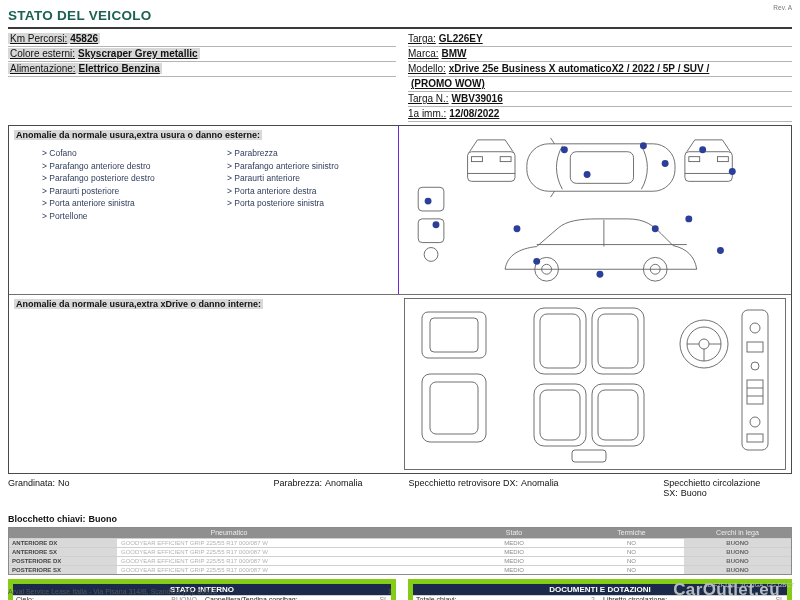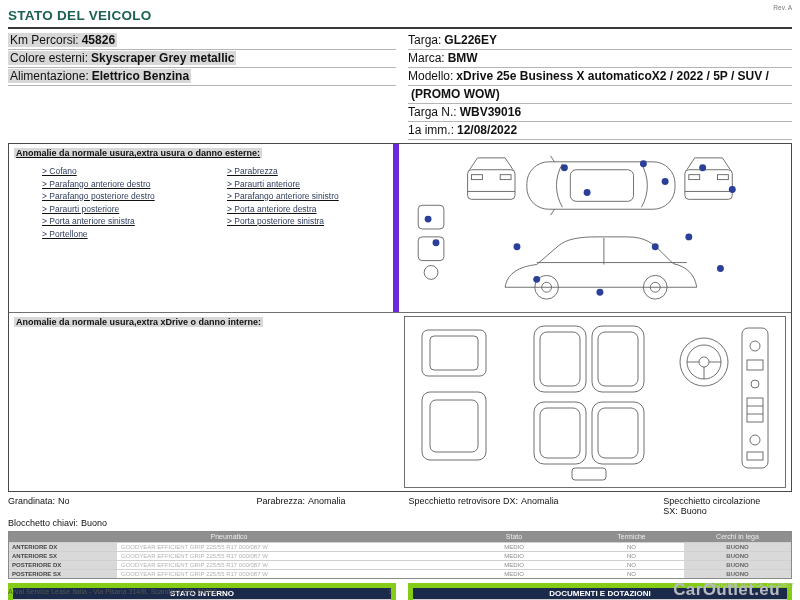--- a/index.html
+++ b/index.html
@@ -11,46 +11,46 @@
 
   
   .header { position:relative; border-bottom:2px solid #3a3a3a; padding-bottom:3px; }
   .title { font-size:13.5px; font-weight:bold; color:#1d6152; letter-spacing:.3px; }
   .rev { position:absolute; top:-2px; right:0; font-size:6.5px; color:#777; }
 
   
   .info { display:flex; gap:12px; margin-top:3px; }
   .info-left { width:388px; }
   .info-right { flex:1; }
-  .info-row { border-bottom:1px solid #b5b5b5; padding:1px 0 2px; font-size:12px; min-height:9px; }
+  .info-row { border-bottom:1px solid #b5b5b5; padding:1px 0 2px; font-size:10px; min-height:9px;text-decoration:underline; }
   .info-row b { margin-left:3px; }
   .hl { background:#d8d8d8; padding:0 2px; }
 
   
   .main-box { border:1px solid #4a4a4a; margin-top:3px; }
   .panel { display:flex; }
   .panel-ext { height:168px; border-bottom:1px solid #707070; }
   .panel-int { height:178px; }
   .panel-text { width:390px; box-sizing:border-box; padding:4px 5px; }
-  .panel-ext .panel-text { border-right:6px solid #6d28d9;text-decoration:underline; }
+  .panel-ext .panel-text { border-right:1px solid #6d28d9; }
   .panel-diagram { flex:1; display:flex; align-items:center; justify-content:center; }
   .panel-heading { font-size:9px; font-weight:bold; color:#111; }
   .dmg-cols { display:flex; margin-top:8px; font-size:8.5px; color:#2f3d5c; }
   .dmg-col1 { width:185px; }
   .dmg-col2 { flex:1; }
   .dmg-item { margin-bottom:2.5px; white-space:nowrap;margin-left:28px; }
   svg .ln { fill:none; stroke:#606060; stroke-width:0.9; }
 
   
   .summary { display:flex; margin-top:4px; font-size:9px;gap:46px; }
   .sum-item:nth-child(1){ width:225px; }
-  .sum-item:nth-child(2){ width:118px; }
+  .sum-item:nth-child(2){ width:118px;text-align:right; }
   .sum-item:nth-child(3){ width:232px; }
   .sum-item .sv { margin-left:3px; }
-  .keys-line { font-size:9px; margin-top:2px; }
+  .keys-line { font-size:9px; margin-top:16px;font-weight:bold; }
   .keys-line .sv { margin-left:3px; }
 
   
   .tyre-table { margin-top:3px; border:1px solid #8a8a8a; }
   .tyre-header { display:flex; background:#8f8f8f; color:#ececec; font-size:7px; height:10px; line-height:10px; }
   .th-pneu { width:440px; text-align:center; }
   .th-stato { width:130px; text-align:center; }
   .th-term { width:105px; text-align:center; }
   .th-cerchi { flex:1; text-align:center; }
   .tyre-row { display:flex; border-top:1px solid #d0d0d0; height:8px; line-height:8px; font-size:6px; }
@@ -130,22 +130,22 @@
           <div class="dmg-col1">
             <div class="dmg-item">&gt; Cofano</div>
             <div class="dmg-item">&gt; Parafango anteriore destro</div>
             <div class="dmg-item">&gt; Parafango posteriore destro</div>
             <div class="dmg-item">&gt; Paraurti posteriore</div>
             <div class="dmg-item">&gt; Porta anteriore sinistra</div>
             <div class="dmg-item">&gt; Portellone</div>
           </div>
           <div class="dmg-col2">
             <div class="dmg-item">&gt; Parabrezza</div>
+            <div class="dmg-item">&gt; Parafango anteriore sinistro</div>
             <div class="dmg-item">&gt; Paraurti anteriore</div>
-            <div class="dmg-item">&gt; Parafango anteriore sinistro</div>
             <div class="dmg-item">&gt; Porta anteriore destra</div>
             <div class="dmg-item">&gt; Porta posteriore sinistra</div>
           </div>
         </div>
       </div>
       <div class="panel-diagram">
         <svg width="382" height="160" viewBox="0 0 382 162">
 
           <g class="ln">
             <rect x="12" y="58" width="26" height="24" rx="4"></rect>

